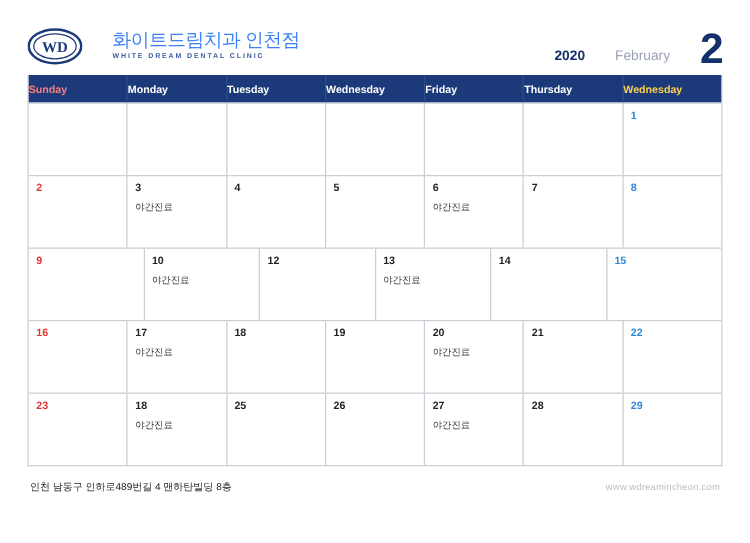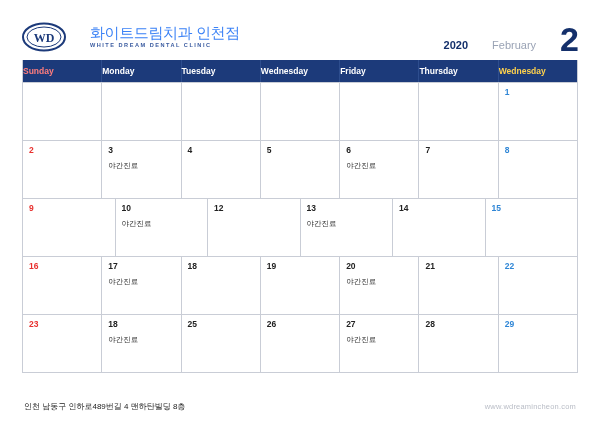--- a/index.html
+++ b/index.html
@@ -141,21 +141,21 @@
     margin-top: 6px;
     display: block;
     line-height: 1.2;
   }
 
   
   .footer {
     display: flex;
     align-items: center;
     justify-content: space-between;
-    margin-top: 28px;
+    margin-top: 11px;
     padding: 0 2px;
   }
   .footer-left {
     font-size: 8px;
     color: #222222;
   }
   .footer-right {
     font-size: 7.5px;
     color: #b9bdc6;
     letter-spacing: 0.2px;

